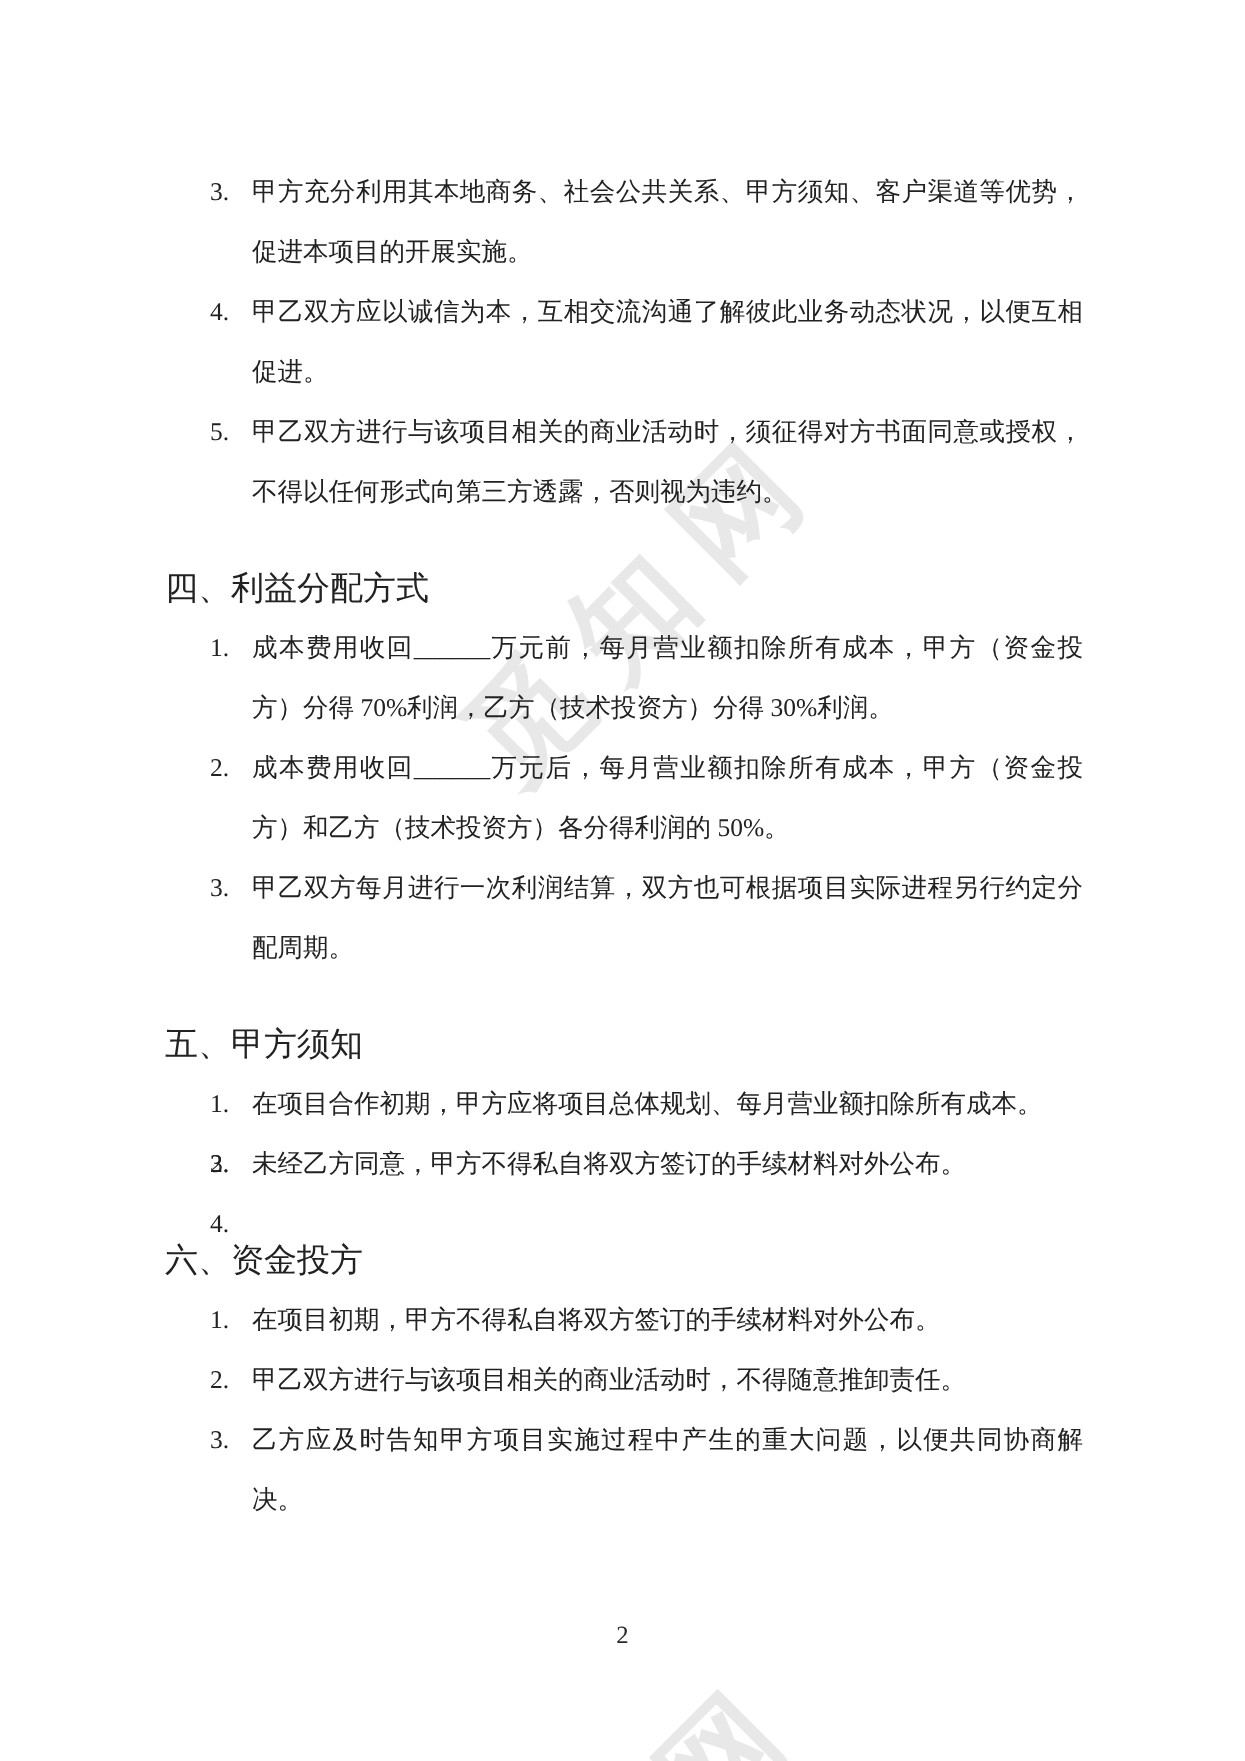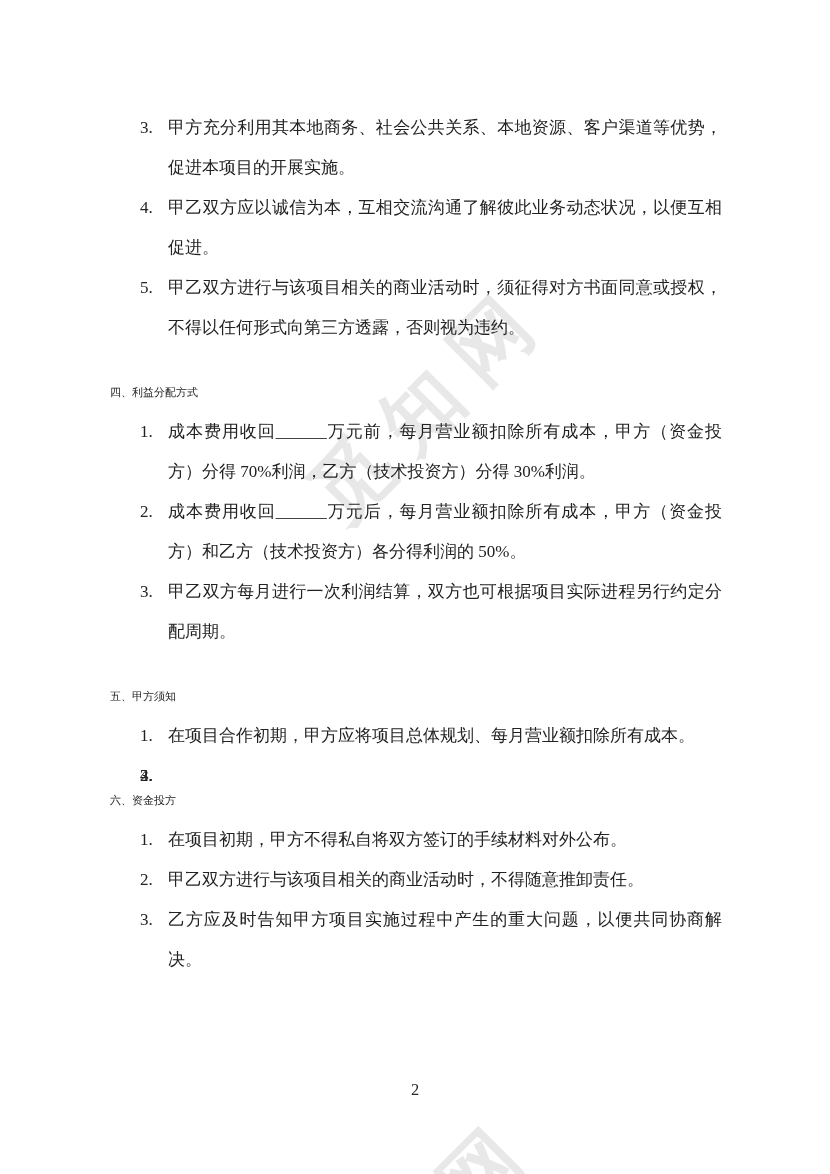--- a/index.html
+++ b/index.html
@@ -50,21 +50,21 @@
     text-justify: inter-ideograph;
   }
   .doc-item .item-num {
     position: absolute;
     left: 30px;
     top: 0;
   }
   .section { margin-top: 24px; }
   .section-title {
     margin: 0;
-    font-size: 11px;
+    font-size: 22px;
     font-weight: normal;
     line-height: 40px;
     text-align: left;
   }
   .page-number {
     position: absolute;
     left: 0;
     top: 1080px;
     width: 830px;
     text-align: center;
@@ -79,21 +79,21 @@
 
 <div class="page">
 
   <div class="watermark wm-center">觅知网</div>
   <div class="watermark wm-bottom">觅知网</div>
 
   <div class="content">
 
     <div class="doc-item">
       <span class="item-num">3.</span>
-      <span>甲方充分利用其本地商务、社会公共关系、本地资源、客户渠道等优势，促进本项目的开展实施。</span>
+      <span>甲方充分利用其本地商务、社会公共关系、甲方须知、客户渠道等优势，促进本项目的开展实施。</span>
     </div>
     <div class="doc-item">
       <span class="item-num">4.</span>
       <span>甲乙双方应以诚信为本，互相交流沟通了解彼此业务动态状况，以便互相促进。</span>
     </div>
     <div class="doc-item">
       <span class="item-num">5.</span>
       <span>甲乙双方进行与该项目相关的商业活动时，须征得对方书面同意或授权，不得以任何形式向第三方透露，否则视为违约。</span>
     </div>
 
@@ -117,20 +117,21 @@
       <h2 class="section-title">五、甲方须知</h2>
       <div class="doc-item">
         <span class="item-num">1.</span>
         <span>在项目合作初期，甲方应将项目总体规划、每月营业额扣除所有成本。</span>
       </div>
       <div class="doc-item">
         <span class="item-num">2.</span>
       </div>
       <div class="doc-item">
         <span class="item-num">3.</span>
+        <span>未经乙方同意，甲方不得私自将双方签订的手续材料对外公布。</span>
       </div>
       <div class="doc-item">
         <span class="item-num">4.</span>
       </div>
     </div>
 
     <div class="section">
       <h2 class="section-title">六、资金投方</h2>
       <div class="doc-item">
         <span class="item-num">1.</span>

